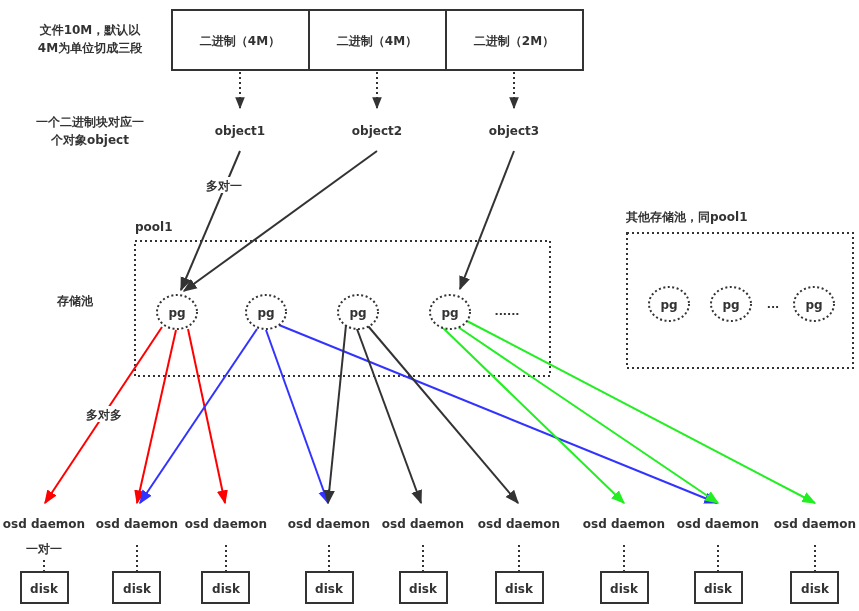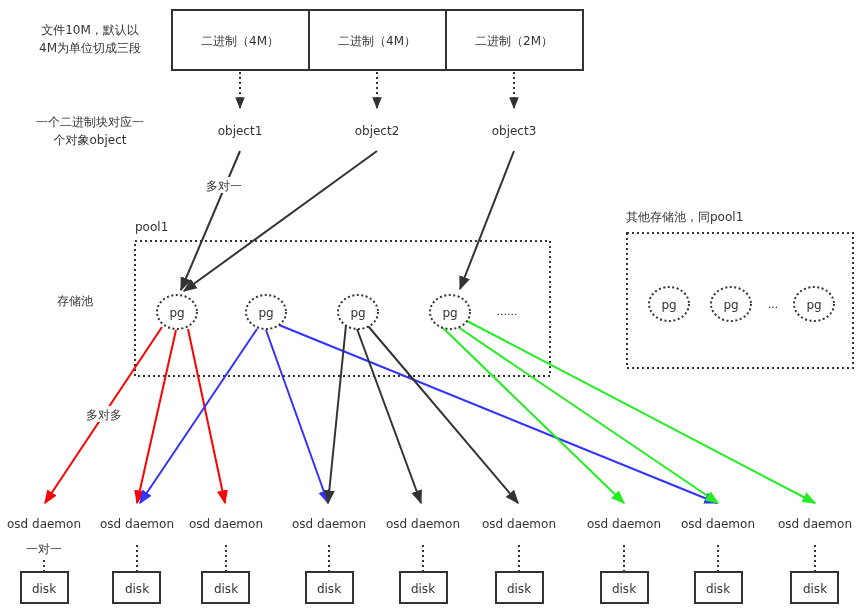--- a/index.html
+++ b/index.html
@@ -1,17 +1,17 @@
 <!DOCTYPE html>
 <html><head>
 <meta charset="utf-8">
 <style>
   html, body { margin: 0; padding: 0; background: #ffffff; }
   body { width: 859px; height: 611px; overflow: hidden; }
-  #stage { position: absolute; left: 0; top: 0; width: 859px; height: 507px; }
+  #stage { position: absolute; left: 0; top: 0; width: 859px; height: 507px; font-weight: bold; }
   svg text { font-family: "DejaVu Sans", "Liberation Sans", sans-serif; fill: #333333; }
   .lbl { font-size: 12px; }
   .small { font-size: 11px; }
 </style>
 </head>
 <body>
 
 <div id="stage">
 <svg width="859" height="611" viewBox="0 0 859 611" xmlns="http://www.w3.org/2000/svg">
   <defs>

